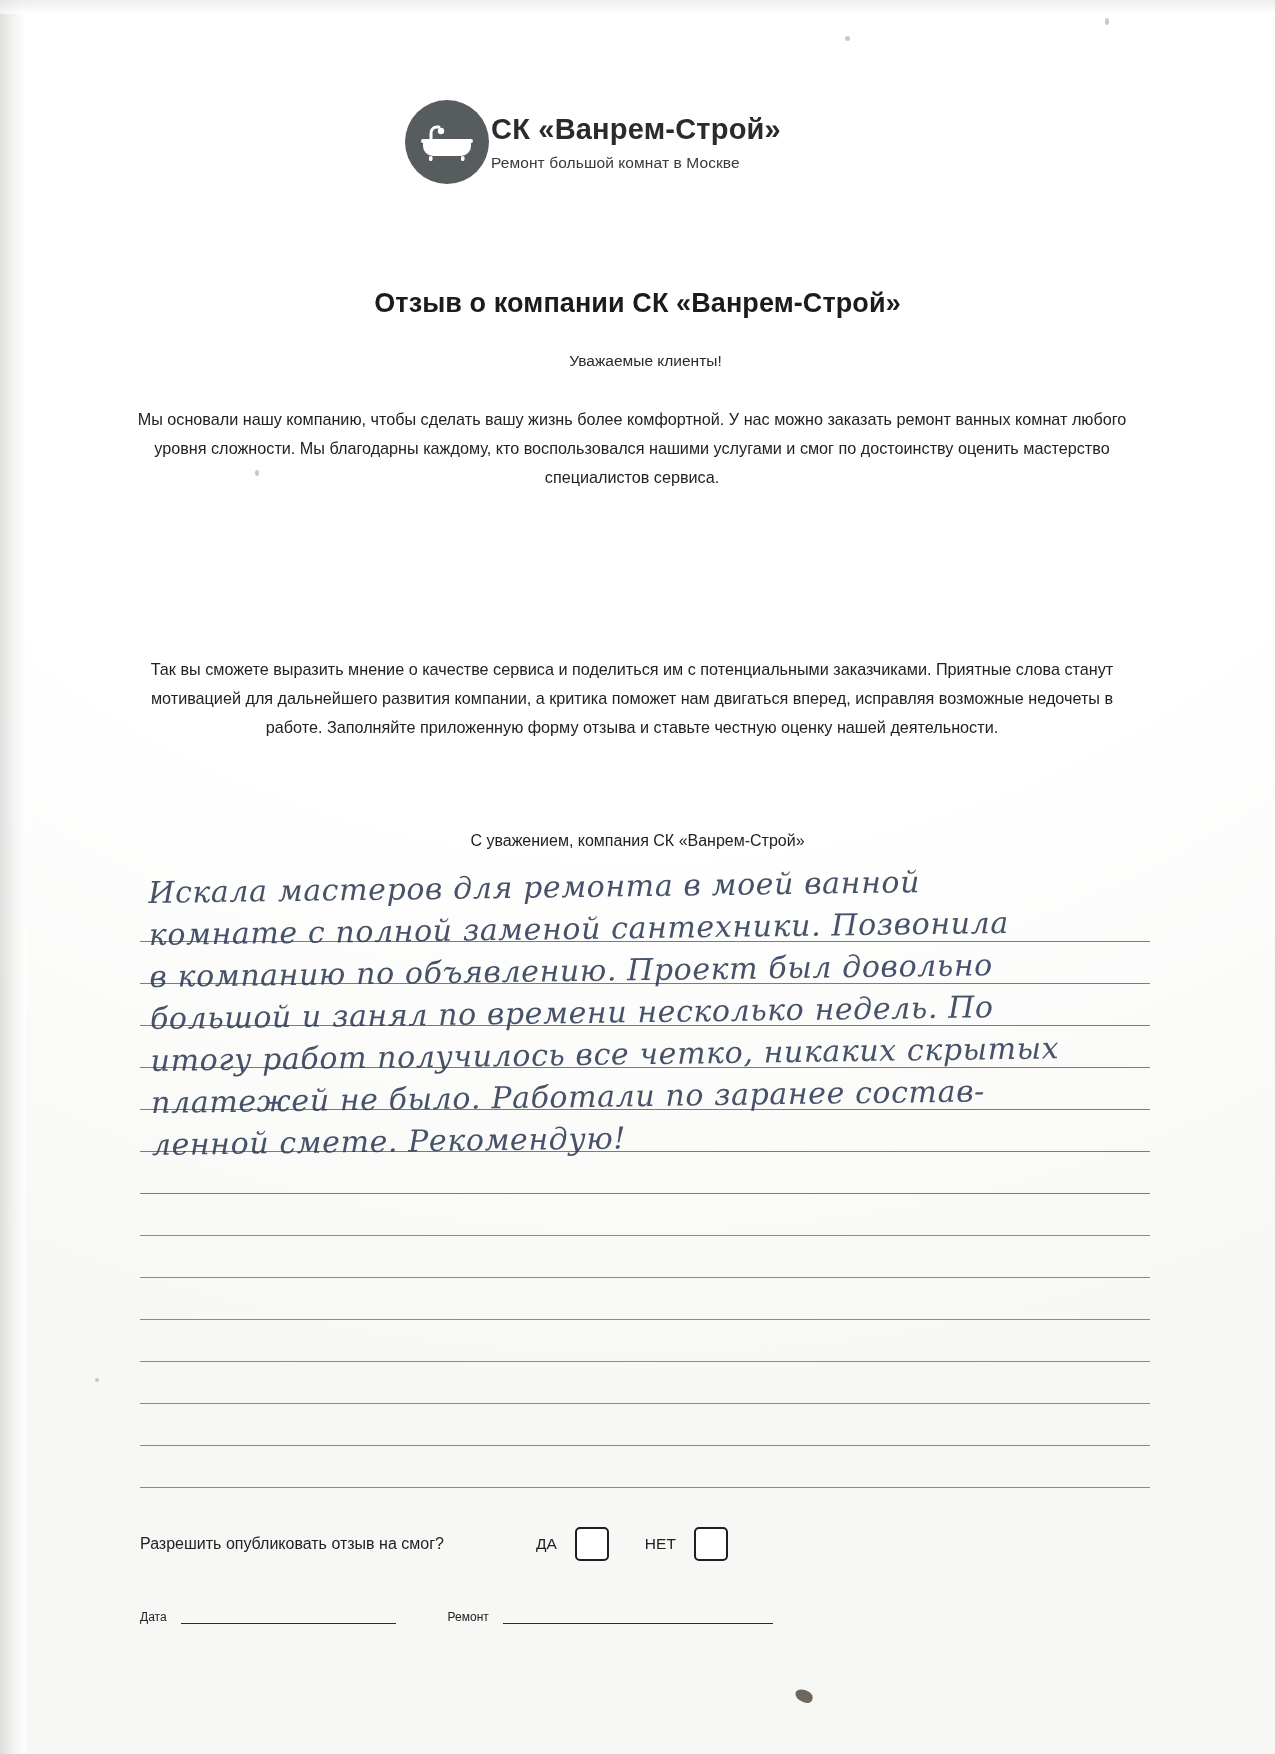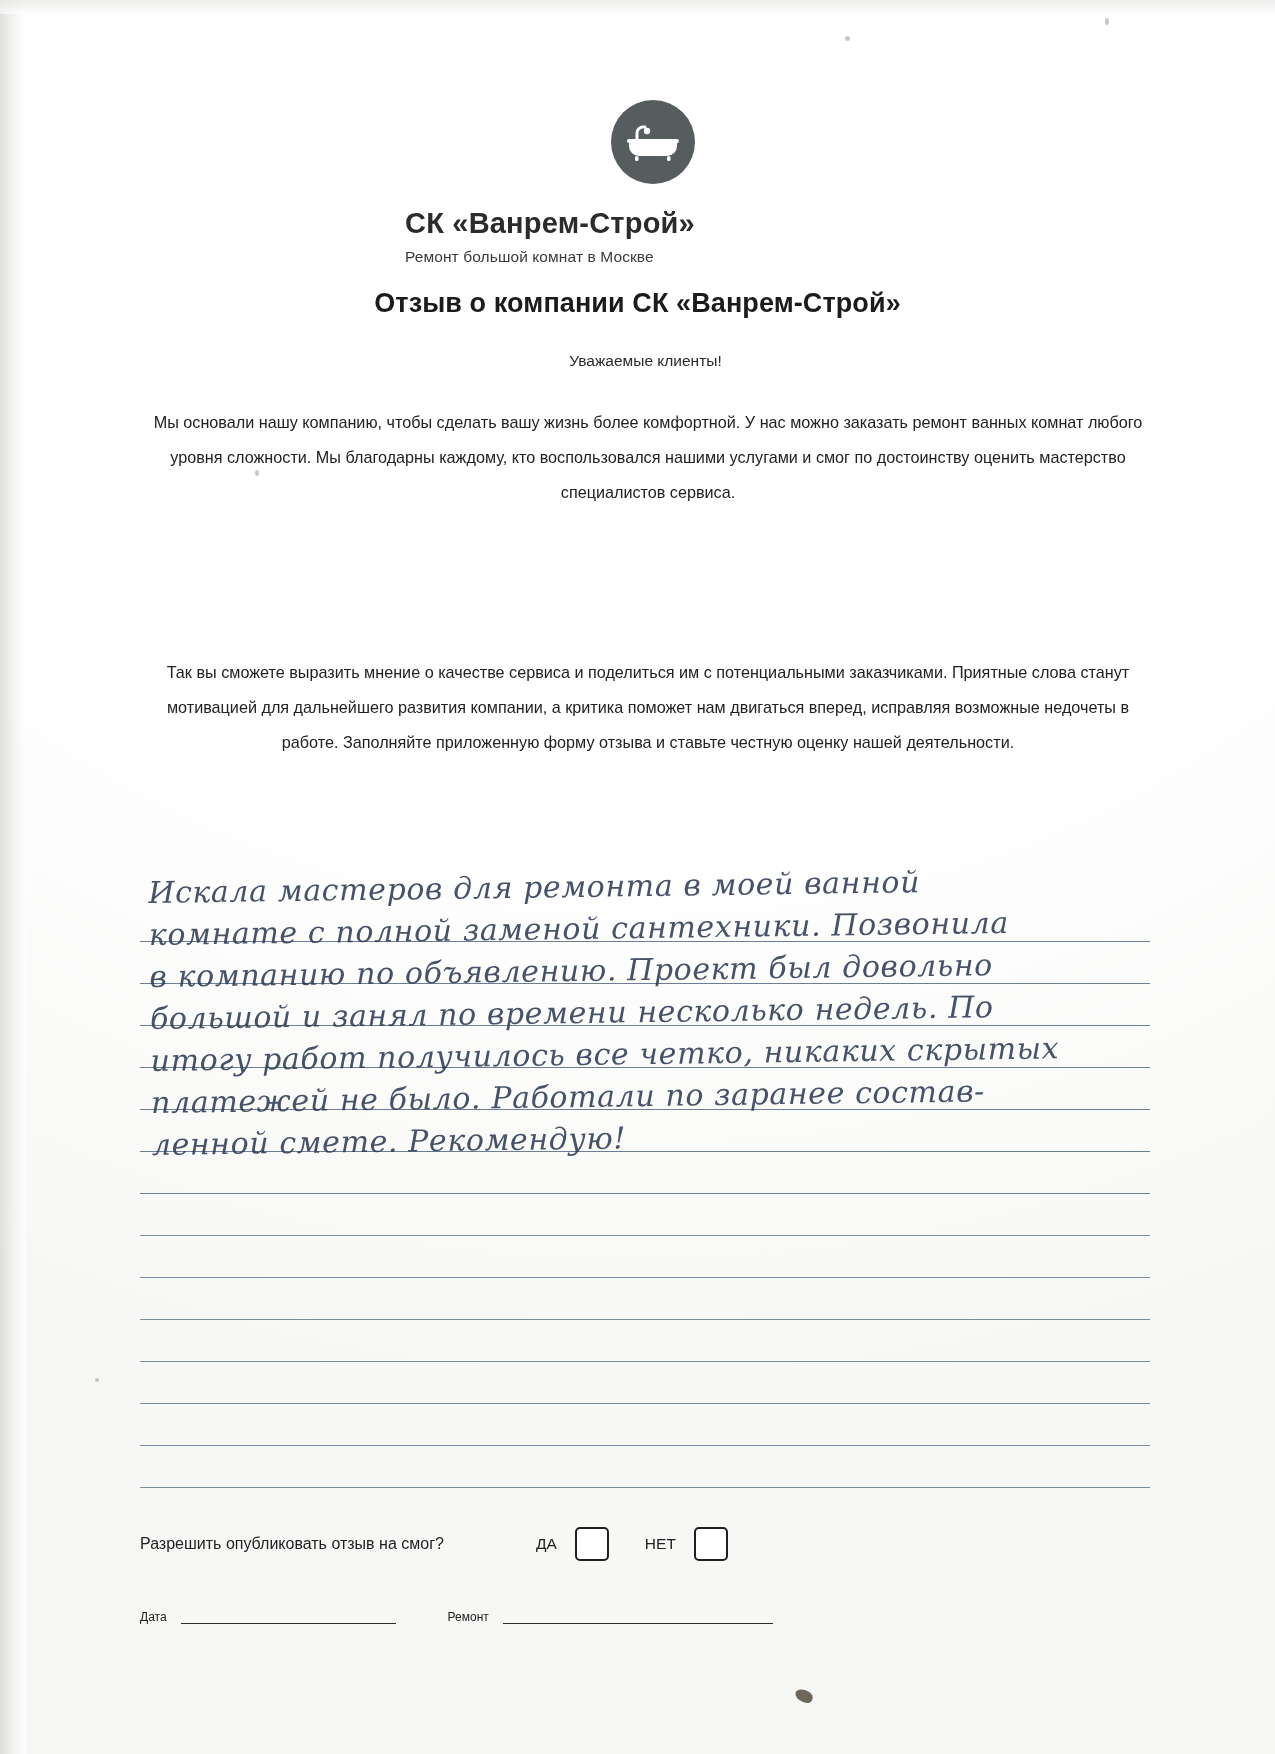--- a/index.html
+++ b/index.html
@@ -43,23 +43,22 @@
     border-radius: 50%;
     opacity: .55;
   }
 
   
   .letterhead {
     position: absolute;
     left: 405px;
     top: 100px;
     display: flex;
-    align-items: flex-end;
-    gap: 22px;
-    flex-direction: column;
+    align-items: center;
+    gap: 2px;
   }
   .logo-badge {
     width: 84px;
     height: 84px;
     border-radius: 50%;
     background: #575c5e;
     display: flex;
     align-items: center;
     justify-content: center;
     flex: 0 0 auto;
@@ -95,25 +94,25 @@
     position: absolute;
     left: 0; right: 0;
     top: 352px;
     text-align: center;
     font-size: 15.5px;
     color: #2a2a2a;
     padding-left: 16px;
   }
   .para {
     position: absolute;
-    left: 148px;
+    left: 132px;
     width: 1000px;
     text-align: center;
     font-size: 16.2px;
-    line-height: 35px;
+    line-height: 29px;
     color: #222;
   }
   .para.p1 { top: 405px; }
   .para.p2 { top: 537px; }
   .para.p3 { top: 655px; }
   .signoff {
     position: absolute;
     left: 0; right: 0;
     top: 832px;
     text-align: center;
@@ -239,20 +238,21 @@
       <div class="brand-tag">Ремонт большой комнат в Москве</div>
     </div>
   </div>
 
   <div class="doc-title">Отзыв о компании СК «Ванрем-Строй»</div>
   <div class="salutation">Уважаемые клиенты!</div>
 
   <div class="para p1">Мы основали нашу компанию, чтобы сделать вашу жизнь более комфортной. У нас можно заказать ремонт ванных комнат любого уровня сложности. Мы благодарны каждому, кто воспользовался нашими услугами и смог по достоинству оценить мастерство специалистов сервиса.</div>
   <div class="para p3">Так вы сможете выразить мнение о качестве сервиса и поделиться им с потенциальными заказчиками. Приятные слова станут мотивацией для дальнейшего развития компании, а критика поможет нам двигаться вперед, исправляя возможные недочеты в работе. Заполняйте приложенную форму отзыва и ставьте честную оценку нашей деятельности.</div>
 
+  <div class="signoff">С уважением, компания СК «Ванрем-Строй»</div>
 
   <div class="lines">
     <div class="rule"></div>
     <div class="rule"></div>
     <div class="rule"></div>
     <div class="rule"></div>
     <div class="rule"></div>
     <div class="rule"></div>
     <div class="rule"></div>
     <div class="rule faint"></div>

